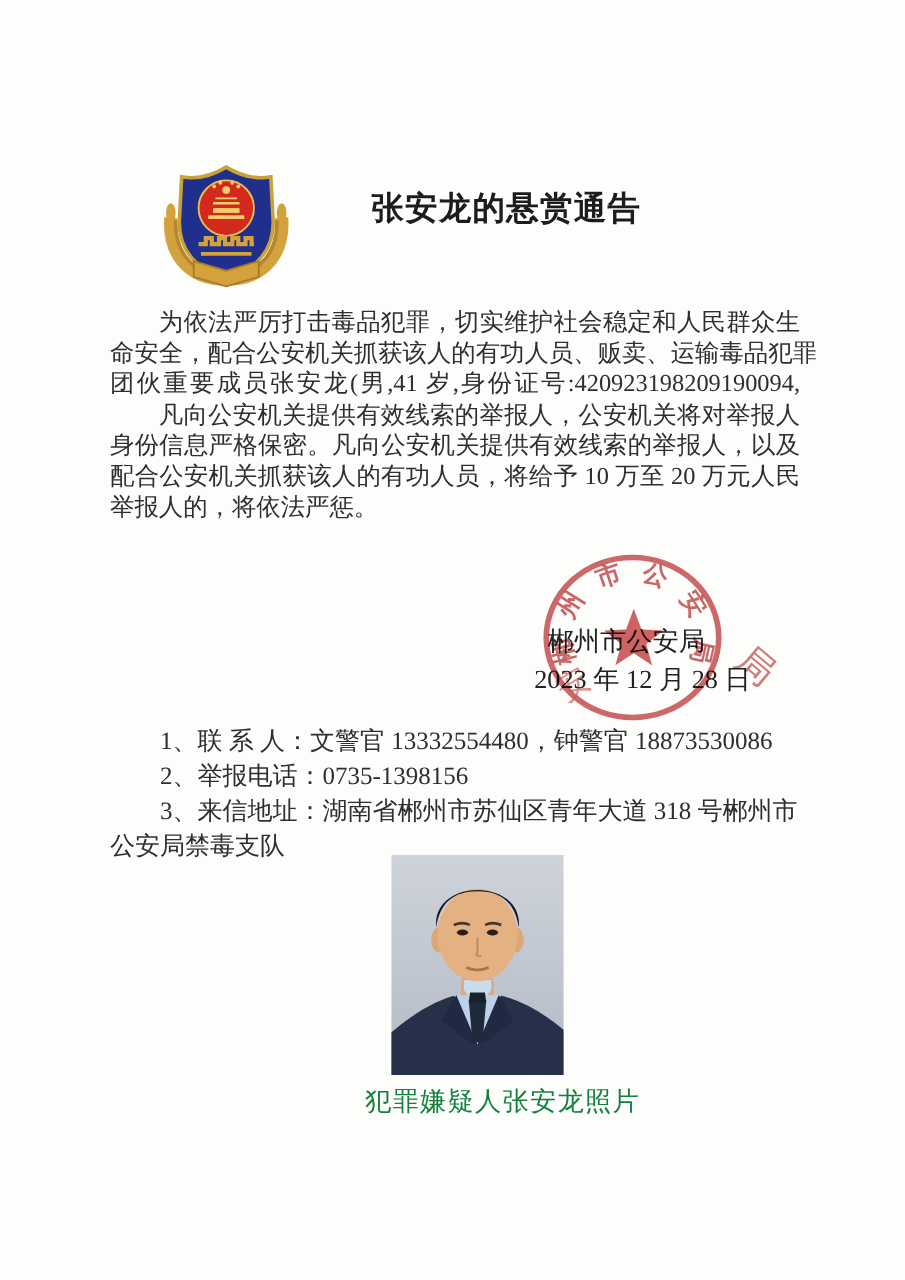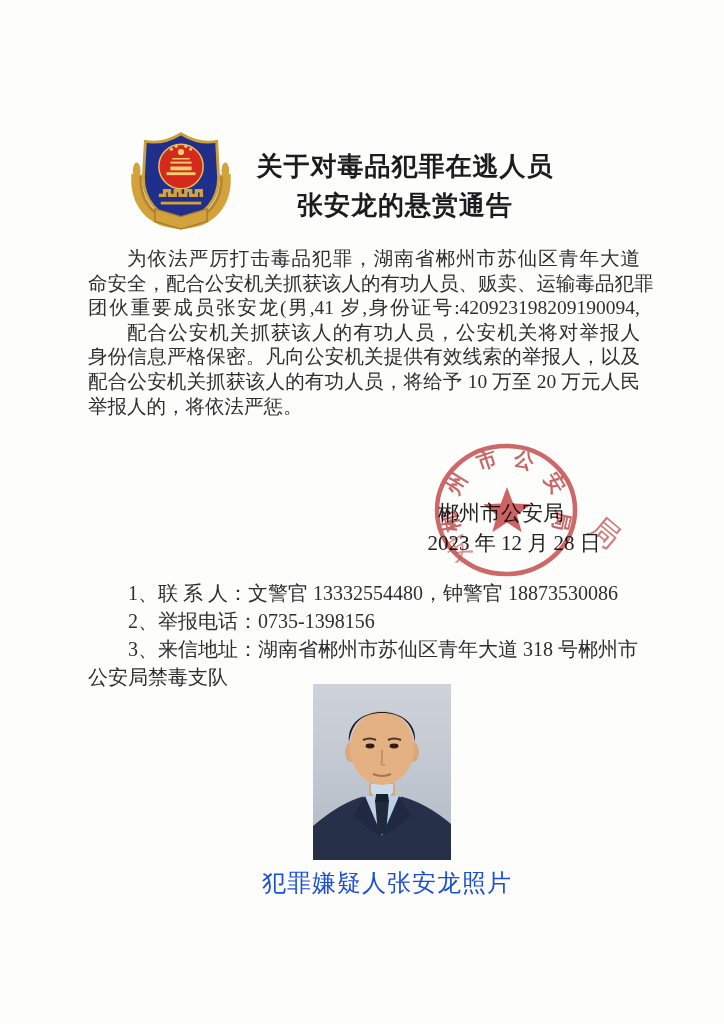--- a/index.html
+++ b/index.html
@@ -38,21 +38,21 @@
   }
   .contact-block{
     position:absolute;left:88px;top:579px;width:556px;
     font-size:20px;line-height:28px;
   }
   .contact-block .line{text-align-last:left;font-family:Liberation Serif, serif;}
   .emblem{position:absolute;left:126px;top:126px;}
   .photo{position:absolute;left:313px;top:684px;}
   .caption{
     position:absolute;left:262px;top:867px;width:250px;
-    text-align:right;font-size:24px;color:#1d4ed8;letter-spacing:1px;
+    text-align:right;font-size:21px;color:#15803d;letter-spacing:1px;
   }
 </style>
 </head>
 <body>
 
 <div class="page">
 
   <svg class="emblem" width="110" height="106" viewBox="0 0 110 110">
 
     <path d="M55,101 C22,101 7,78 9,50" fill="none" stroke="#d3a23c" stroke-width="11"></path>
@@ -77,29 +77,28 @@
     <rect x="44" y="42" width="22" height="4" fill="#f2cf6a"></rect>
     <rect x="40" y="48" width="30" height="3" fill="#f2cf6a"></rect>
 
     <path d="M32,72 h6 v-5 h5 v5 h6 v-5 h5 v5 h6 v-5 h5 v5 h6 v-5 h5 v5 h2" fill="none" stroke="#d3a23c" stroke-width="3.5"></path>
     <path d="M34,80 H76" stroke="#d3a23c" stroke-width="3"></path>
 
     <path d="M28,86 L55,94 L82,86 L82,99 L55,107 L28,99 Z" fill="#d3a23c" stroke="#a87b28" stroke-width="1.5"></path>
   </svg>
 
   <div class="title">
-    <div>关于对毒品犯罪在逃人员</div>
     <div>张安龙的悬赏通告</div>
   </div>
 
   <div class="body-block">
-    <div class="line indent">为依法严厉打击毒品犯罪，湖南省郴州市苏仙区青年大道</div>
+    <div class="line indent">为依法严厉打击毒品犯罪，切实维护社会稳定和人民群众生</div>
     <div class="line">命安全，配合公安机关抓获该人的有功人员、贩卖、运输毒品犯罪</div>
     <div class="line">团伙重要成员张安龙(男,41 岁,身份证号:420923198209190094,</div>
-    <div class="line indent">配合公安机关抓获该人的有功人员，公安机关将对举报人</div>
+    <div class="line indent">凡向公安机关提供有效线索的举报人，公安机关将对举报人</div>
     <div class="line">身份信息严格保密。凡向公安机关提供有效线索的举报人，以及</div>
     <div class="line">配合公安机关抓获该人的有功人员，将给予 10 万至 20 万元人民</div>
     <div class="line short">举报人的，将依法严惩。</div>
   </div>
 
   <div class="sig-org">郴州市公安局</div>
   <div class="sig-date">2023 年 12 月 28 日</div>
 
   <svg class="stamp" width="220" height="158" viewBox="0 0 220 158">
     <defs>

